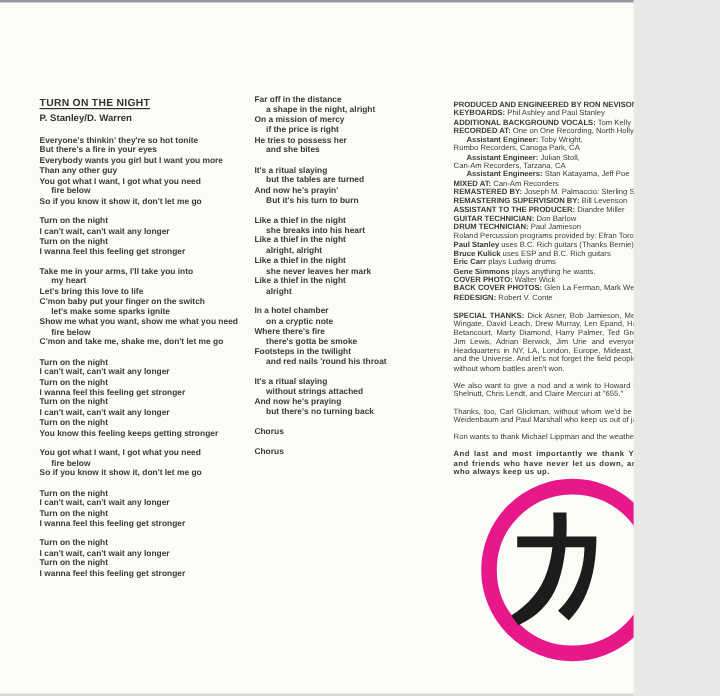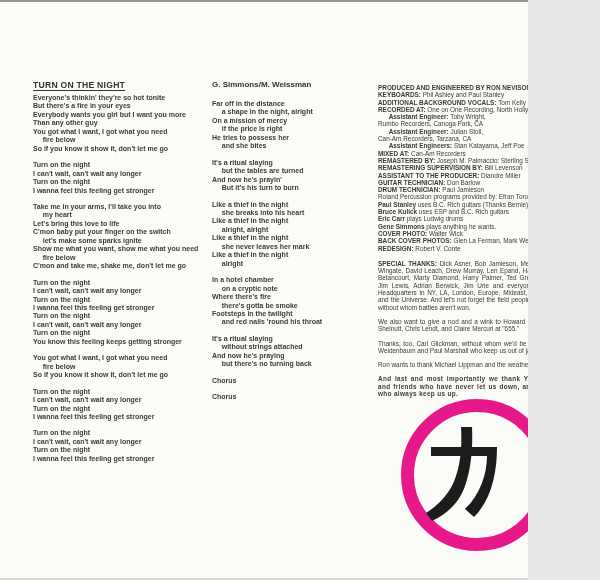--- a/index.html
+++ b/index.html
@@ -44,20 +44,21 @@
 </style>
 </head>
 <body>
 
 <div id="page">
 
   <div class="edge-top"></div>
 
   <div id="song-col-1" class="col">
     <div class="song-title">TURN ON THE NIGHT</div>
+    <div class="song-writers">P. Stanley/D. Warren</div>
     <div class="stanzas">
         <div class="stanza">
           <div class="lyric-line">Everyone's thinkin' they're so hot tonite</div>
           <div class="lyric-line">But there's a fire in your eyes</div>
           <div class="lyric-line">Everybody wants you girl but I want you more</div>
           <div class="lyric-line">Than any other guy</div>
           <div class="lyric-line">You got what I want, I got what you need</div>
           <div class="lyric-line">	fire below</div>
           <div class="lyric-line">So if you know it show it, don't let me go</div>
         </div>
@@ -101,21 +102,20 @@
         <div class="stanza">
           <div class="lyric-line">Turn on the night</div>
           <div class="lyric-line">I can't wait, can't wait any longer</div>
           <div class="lyric-line">Turn on the night</div>
           <div class="lyric-line">I wanna feel this feeling get stronger</div>
         </div>
       </div>
   </div>
 
   <div id="song-col-2" class="col">
-    <div class="song-writers">G. Simmons/M. Weissman</div>
     <div class="stanzas">
         <div class="stanza">
           <div class="lyric-line">Far off in the distance</div>
           <div class="lyric-line">	a shape in the night, alright</div>
           <div class="lyric-line">On a mission of mercy</div>
           <div class="lyric-line">	if the price is right</div>
           <div class="lyric-line">He tries to possess her</div>
           <div class="lyric-line">	and she bites</div>
         </div>
         <div class="stanza">

